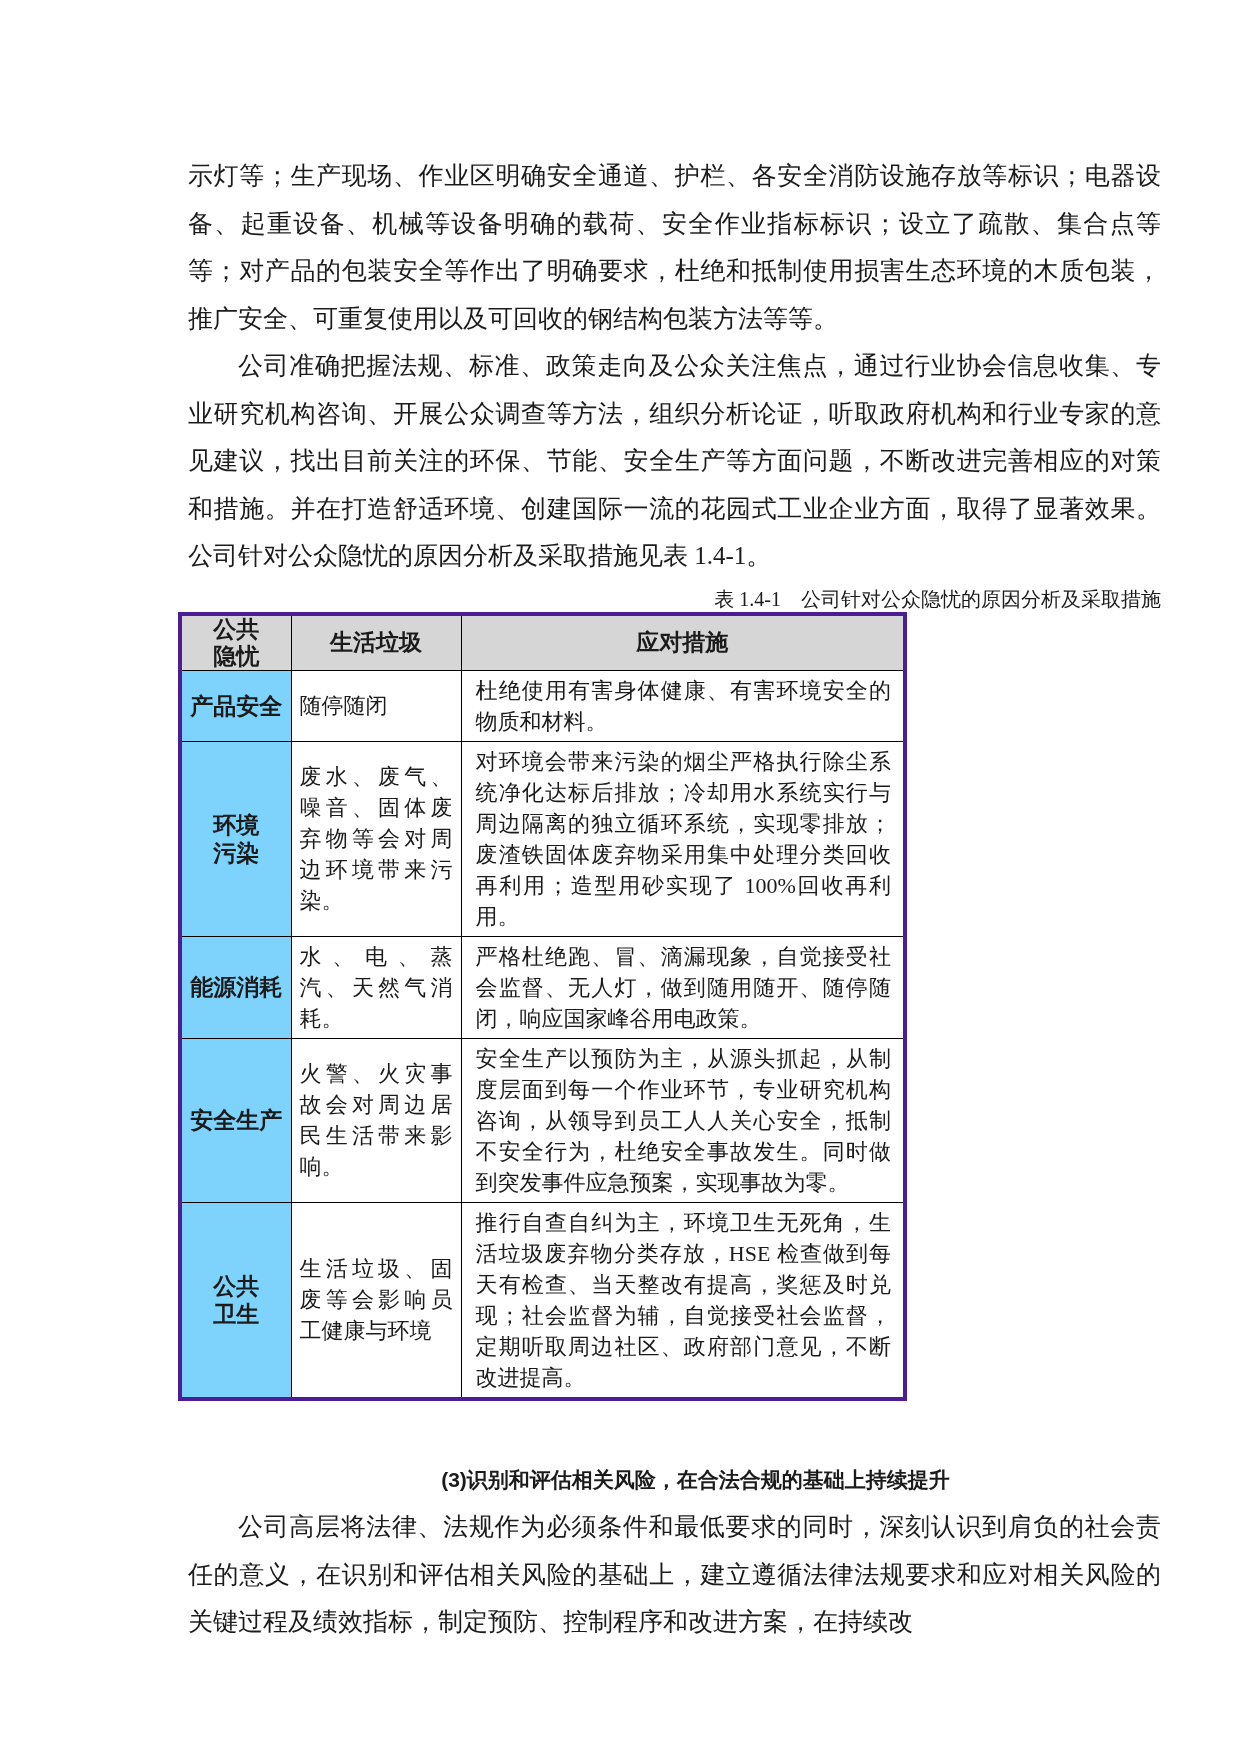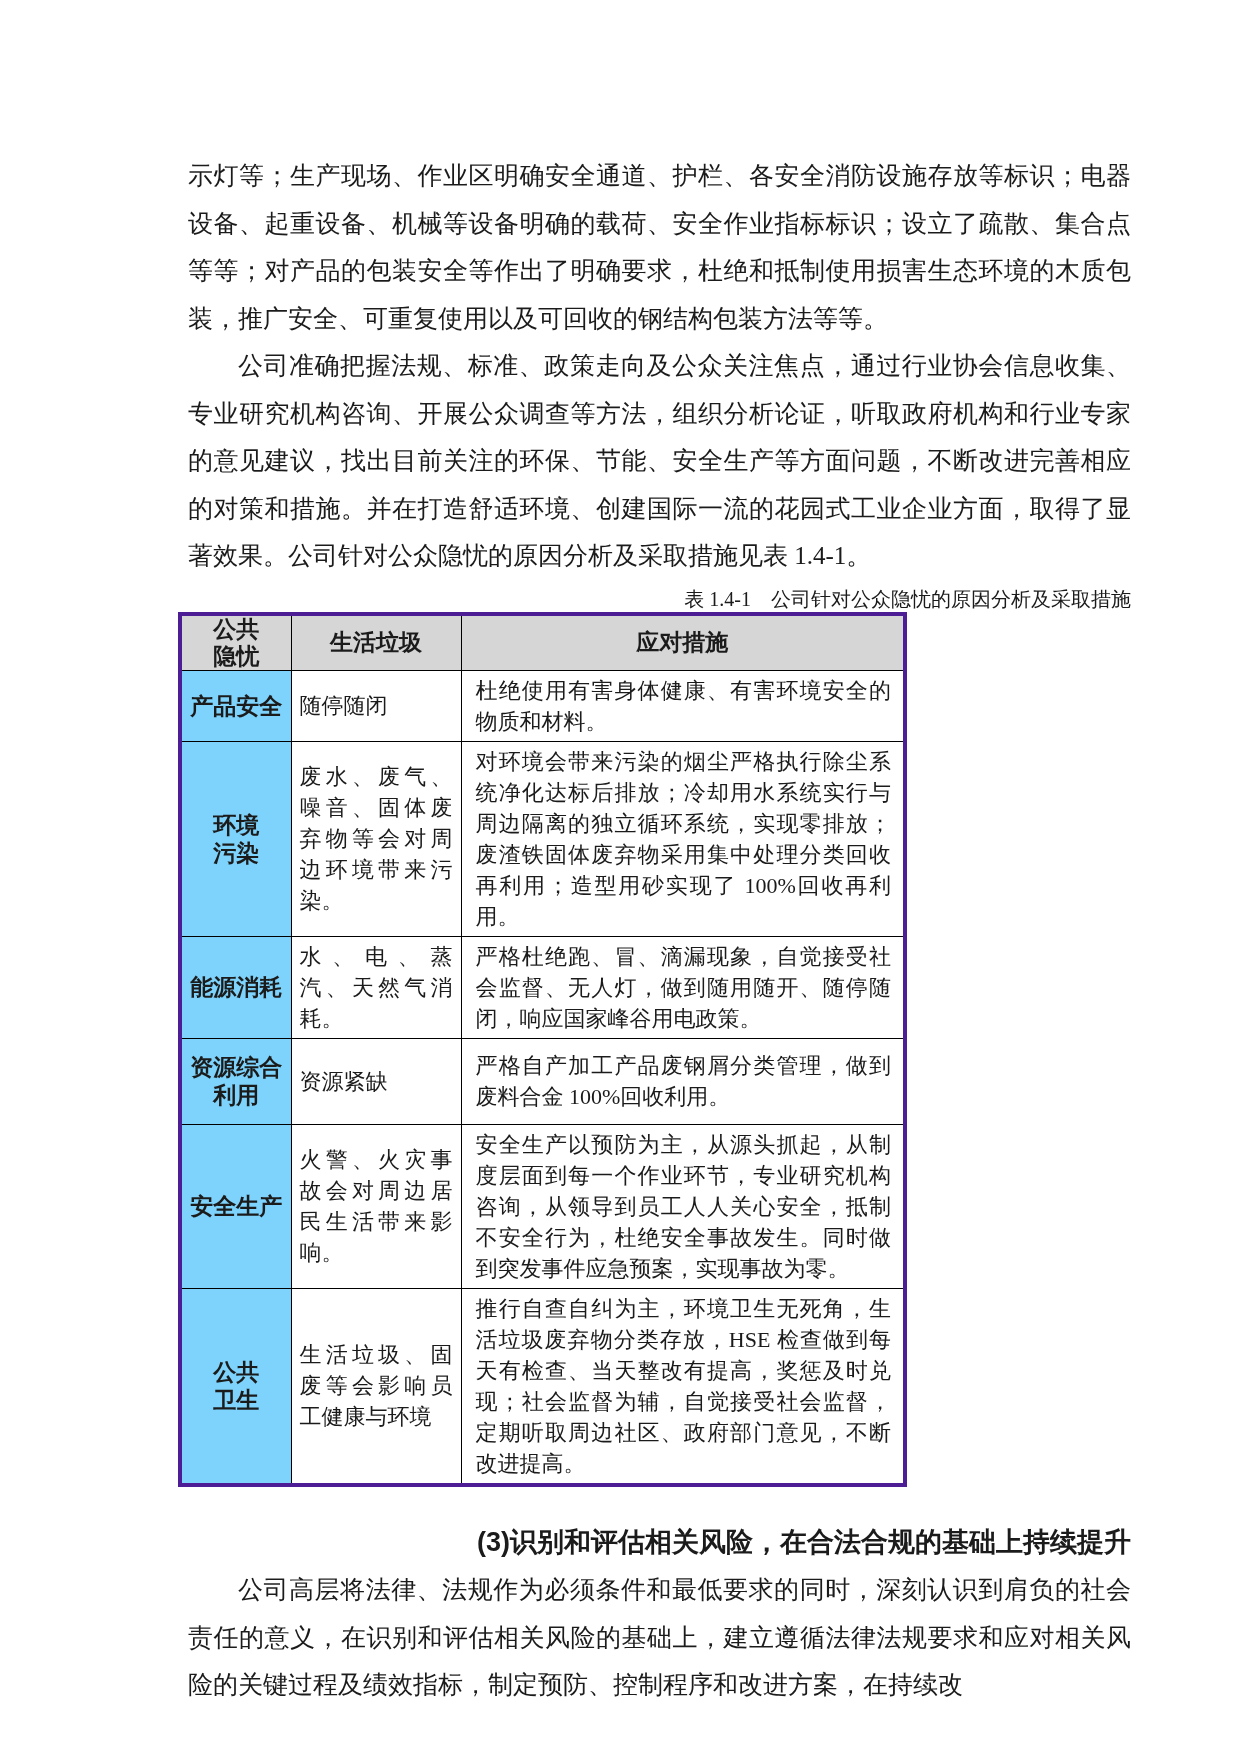--- a/index.html
+++ b/index.html
@@ -2,21 +2,21 @@
 <html><head>
 <meta charset="utf-8">
 <style>
   html,body { margin:0; padding:0; background:#888; }
   .page {
     position:relative;
     width:1241px; height:1754px;
     margin:0 auto;
     background:#ffffff;
     box-sizing:border-box;
-    padding:152px 110px 0 188px;
+    padding:152px 80px 0 188px;
     color:#1b1b1b;
     font-family:"Liberation Serif","DejaVu Serif",serif;
     overflow:hidden;
   }
   p.body {
     margin:0;
     font-size:25px;
     line-height:47.5px;
     text-align:justify;
     letter-spacing:0;
@@ -70,27 +70,27 @@
     padding:4px 8px;
   }
   td.measure {
     font-size:22px;
     line-height:31px;
     text-align:justify;
     vertical-align:middle;
     padding:4px 12px 4px 14px;
   }
   h3.section {
-    margin:32px 0 0 0;
+    margin:55px 0 0 0;
     font-family:"Liberation Sans","DejaVu Sans",sans-serif;
     font-weight:bold;
-    font-size:27px;
+    font-size:21px;
     line-height:47.5px;
     text-indent:2em;
-    text-align:right;
+    text-align:center;
   }
 </style>
 </head>
 <body>
 
 <div class="page">
 
   <p class="body">示灯等；生产现场、作业区明确安全通道、护栏、各安全消防设施存放等标识；电器设备、起重设备、机械等设备明确的载荷、安全作业指标标识；设立了疏散、集合点等等；对产品的包装安全等作出了明确要求，杜绝和抵制使用损害生态环境的木质包装，推广安全、可重复使用以及可回收的钢结构包装方法等等。</p>
 
   <p class="body indent">公司准确把握法规、标准、政策走向及公众关注焦点，通过行业协会信息收集、专业研究机构咨询、开展公众调查等方法，组织分析论证，听取政府机构和行业专家的意见建议，找出目前关注的环保、节能、安全生产等方面问题，不断改进完善相应的对策和措施。并在打造舒适环境、创建国际一流的花园式工业企业方面，取得了显著效果。公司针对公众隐忧的原因分析及采取措施见表 1.4-1。</p>
@@ -121,26 +121,20 @@
         <td class="concern">环境
 污染</td>
         <td class="cause">废水、废气、噪音、固体废弃物等会对周边环境带来污染。</td>
         <td class="measure">对环境会带来污染的烟尘严格执行除尘系统净化达标后排放；冷却用水系统实行与周边隔离的独立循环系统，实现零排放；废渣铁固体废弃物采用集中处理分类回收再利用；造型用砂实现了 100%回收再利用。</td>
       </tr>
       <tr style="height:98px;">
         <td class="concern">能源消耗</td>
         <td class="cause">水、电、蒸汽、天然气消耗。</td>
         <td class="measure">严格杜绝跑、冒、滴漏现象，自觉接受社会监督、无人灯，做到随用随开、随停随闭，响应国家峰谷用电政策。</td>
       </tr>
-      <tr style="height:86px;">
-        <td class="concern">资源综合
-利用</td>
-        <td class="cause">资源紧缺</td>
-        <td class="measure">严格自产加工产品废钢屑分类管理，做到废料合金 100%回收利用。</td>
-      </tr>
       <tr style="height:128px;">
         <td class="concern">安全生产</td>
         <td class="cause">火警、火灾事故会对周边居民生活带来影响。</td>
         <td class="measure">安全生产以预防为主，从源头抓起，从制度层面到每一个作业环节，专业研究机构咨询，从领导到员工人人关心安全，抵制不安全行为，杜绝安全事故发生。同时做到突发事件应急预案，实现事故为零。</td>
       </tr>
       <tr style="height:148px;">
         <td class="concern">公共
 卫生</td>
         <td class="cause">生活垃圾、固废等会影响员工健康与环境</td>
         <td class="measure">推行自查自纠为主，环境卫生无死角，生活垃圾废弃物分类存放，HSE 检查做到每天有检查、当天整改有提高，奖惩及时兑现；社会监督为辅，自觉接受社会监督，定期听取周边社区、政府部门意见，不断改进提高。</td>

